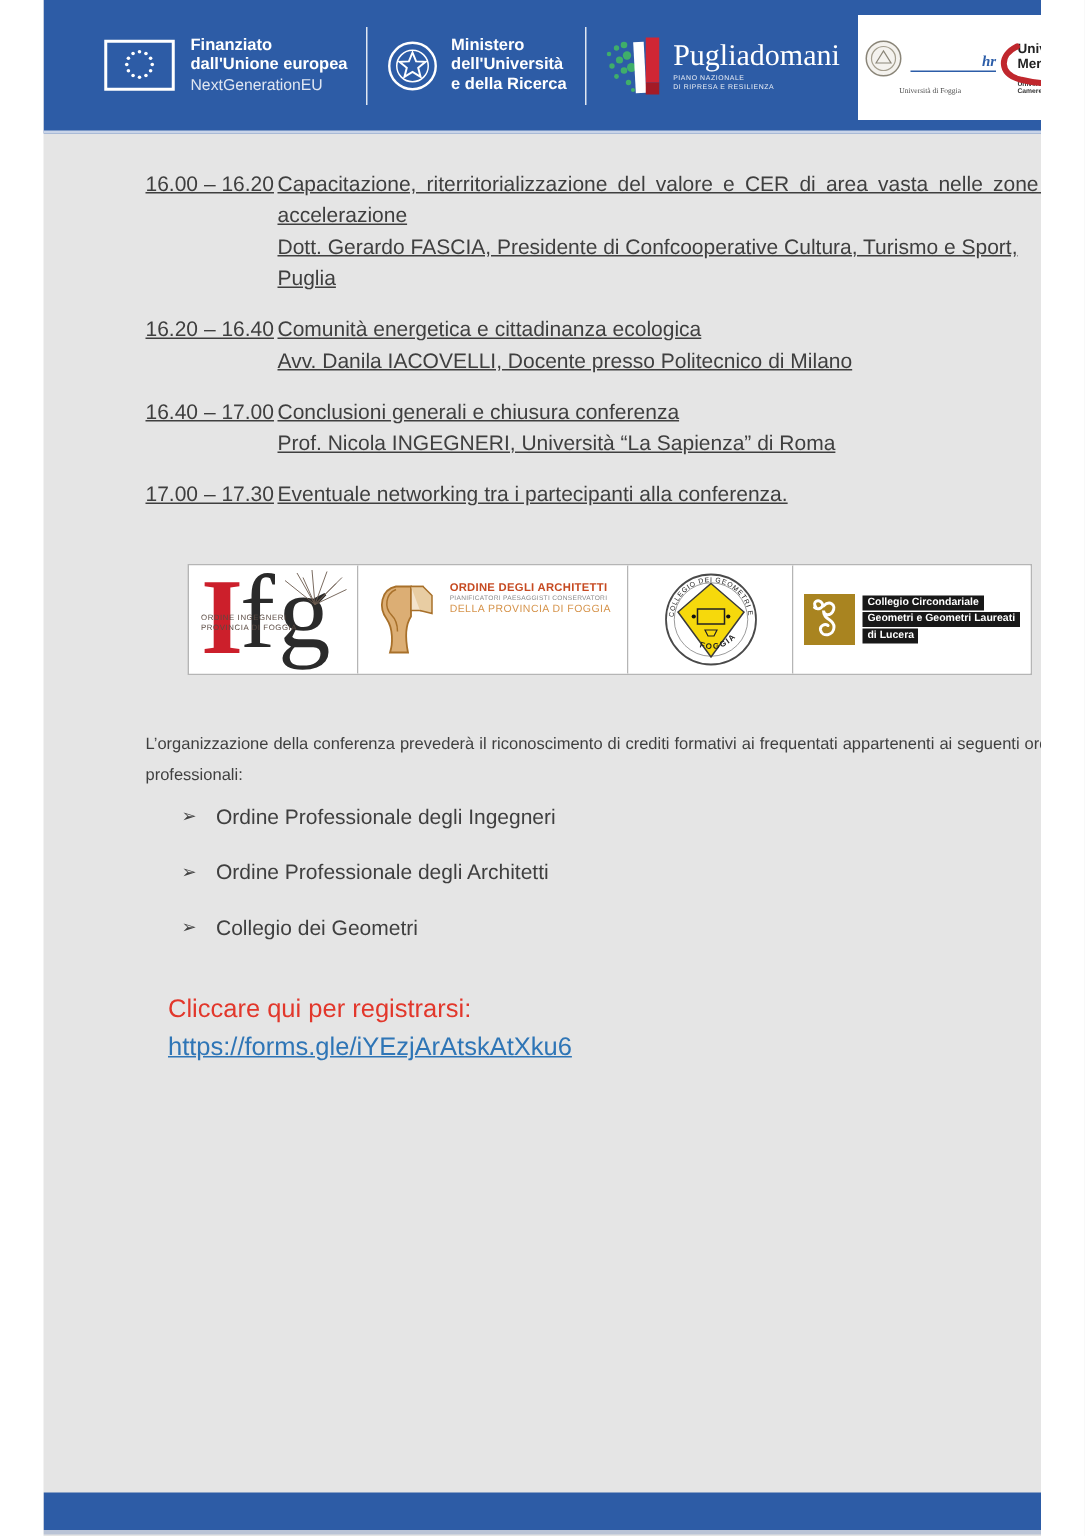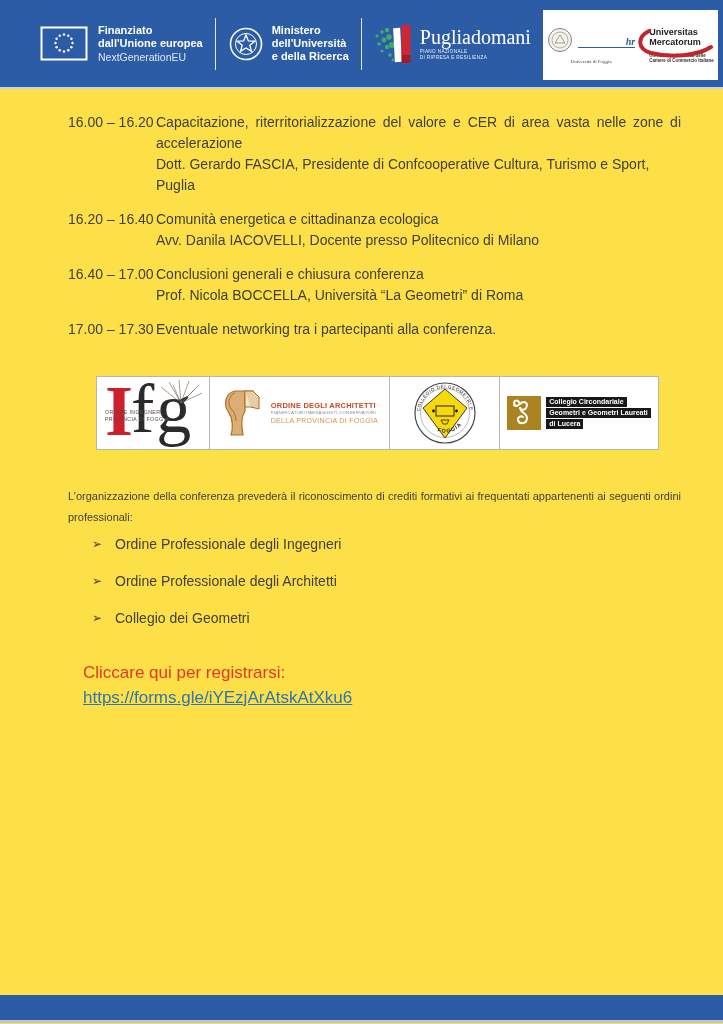--- a/index.html
+++ b/index.html
@@ -1,18 +1,18 @@
 <!DOCTYPE html>
 <html><head>
 <meta charset="utf-8">
 <style>
   * { margin:0; padding:0; box-sizing:border-box; }
   html,body { background:#ffffff; }
   body { font-family:"Liberation Sans", sans-serif; color:#3f3f3f; }
-  .page { position:relative; width:723px; height:1024px; margin:0 auto; background:#fde047; overflow:hidden; }
+  .page { position:relative; width:665px; height:1024px; margin:0 auto; background:#e5e5e5; overflow:hidden; }
 
   
   .banner { position:absolute; top:0; left:0; width:723px; height:89px; background:#2d5ca6; border-bottom:2px solid #c9d4e8; display:flex; align-items:center; }
   .banner-group { display:flex; align-items:center; color:#ffffff; }
   .banner-divider { width:1px; height:52px; background:rgba(255,255,255,.85); margin:0 12px; }
   .eu-group { margin-left:40px; }
   .eu-flag { margin-right:10px; }
   .eu-text .b { font-weight:bold; font-size:11px; line-height:13px; }
   .eu-text .l { font-size:10.5px; line-height:14px; opacity:.85; }
   .min-text { font-weight:bold; font-size:11px; line-height:13px; }
@@ -24,21 +24,21 @@
   .uni-box { position:absolute; right:5px; top:10px; width:175px; height:70px; background:#ffffff; display:flex; align-items:center; justify-content:space-evenly; color:#333; }
   .unifg { text-align:center; }
   .unifg-label { font-family:"Liberation Serif", serif; font-size:5px; color:#4a4a4a; margin-top:2px; }
   .hr-mark { font-family:"Liberation Serif", serif; font-style:italic; font-weight:bold; color:#2c5da8; font-size:10px; position:relative; top:-8px; border-bottom:1px solid #2c5da8;padding-left:48px; }
   .merc { position:relative; padding-left:10px; }
   .merc-name { font-size:9px; font-weight:bold; color:#222; line-height:10px; }
   .merc-swoosh { position:absolute; left:-4px; top:-2px; }
   .merc-sub { font-size:4.5px; font-weight:bold; color:#333; line-height:5.5px; margin-top:6px; }
 
   
-  .schedule { position:absolute; top:112px; left:68px; width:613px; font-size:14px; line-height:21px; }
+  .schedule { position:absolute; top:112px; left:68px; width:613px; font-size:14px; line-height:21px;text-decoration:underline; }
   .sched-row { display:flex; margin-bottom:13px; }
   .sched-time { width:88px; flex:none; white-space:nowrap; }
   .sched-body { flex:1; }
   .sched-title { text-align:justify; }
   .sched-speaker { text-align:left; }
 
   
   .logo-strip { position:absolute; top:376px; left:96px; height:74px; display:flex; border:1px solid #b5b5b5; background:#fff; }
   .logo-cell { border-right:1px solid #b5b5b5; height:100%; display:flex; align-items:center; justify-content:center; overflow:hidden; position:relative; background:#fff; }
   .logo-cell:last-child { border-right:none; }
@@ -46,21 +46,21 @@
   .cell-arch { width:180px; }
   .cell-geo { width:110px; }
   .cell-luc { width:158px; }
 
   .ifg-wrap { position:relative; width:100%; height:100%; }
   .ifg-i { position:absolute; left:8px; top:-6px; font-family:"Liberation Serif", serif; font-weight:bold; font-size:72px; color:#cc1f2b; line-height:80px; }
   .ifg-fg { position:absolute; left:34px; top:-8px; font-family:"Liberation Serif", serif; font-size:70px; color:#2a2a2a; line-height:80px; letter-spacing:2px; }
   .ifg-cap { position:absolute; left:8px; top:32px; font-size:5.2px; color:#5a4a42; letter-spacing:.4px; line-height:6.5px; }
   .ifg-spray { position:absolute; right:6px; top:2px; }
 
-  .arch-wrap { display:flex; align-items:center; gap:8px; padding:0 8px; }
+  .arch-wrap { display:flex; align-items:flex-start; gap:8px; padding:0 8px; }
   .arch-text .t1 { font-size:7.5px; font-weight:bold; color:#c64a21; line-height:9px; letter-spacing:.2px; }
   .arch-text .t2 { font-size:4.4px; color:#8a8a8a; line-height:6px; letter-spacing:.2px; }
   .arch-text .t3 { font-size:7px; color:#d6944c; line-height:9px; letter-spacing:.3px; }
 
   .luc-wrap { display:flex; align-items:center; gap:5px; padding:0 6px; }
   .luc-text span { display:table; background:#181818; color:#fff; font-size:7px; font-weight:bold; line-height:8px; padding:1px 3px; margin:1px 0; white-space:nowrap; }
 
   
   .credits { position:absolute; top:486px; left:68px; width:613px; font-size:11px; line-height:21px; text-align:justify; }
   .bullets { position:absolute; top:534px; left:92px; font-size:14px; }
@@ -192,21 +192,21 @@
       <div class="sched-body">
         <div class="sched-title">Comunità energetica e cittadinanza ecologica</div>
         <div class="sched-speaker">Avv. Danila IACOVELLI, Docente presso Politecnico di Milano</div>
       </div>
     </div>
 
     <div class="sched-row">
       <div class="sched-time">16.40 – 17.00</div>
       <div class="sched-body">
         <div class="sched-title">Conclusioni generali e chiusura conferenza</div>
-        <div class="sched-speaker">Prof. Nicola BOCCELLA, Università “La Geometri” di Roma</div>
+        <div class="sched-speaker">Prof. Nicola INGEGNERI, Università “La Sapienza” di Roma</div>
       </div>
     </div>
 
     <div class="sched-row">
       <div class="sched-time">17.00 – 17.30</div>
       <div class="sched-body">
         <div class="sched-title">Eventuale networking tra i partecipanti alla conferenza.</div>
       </div>
     </div>
   </div>

